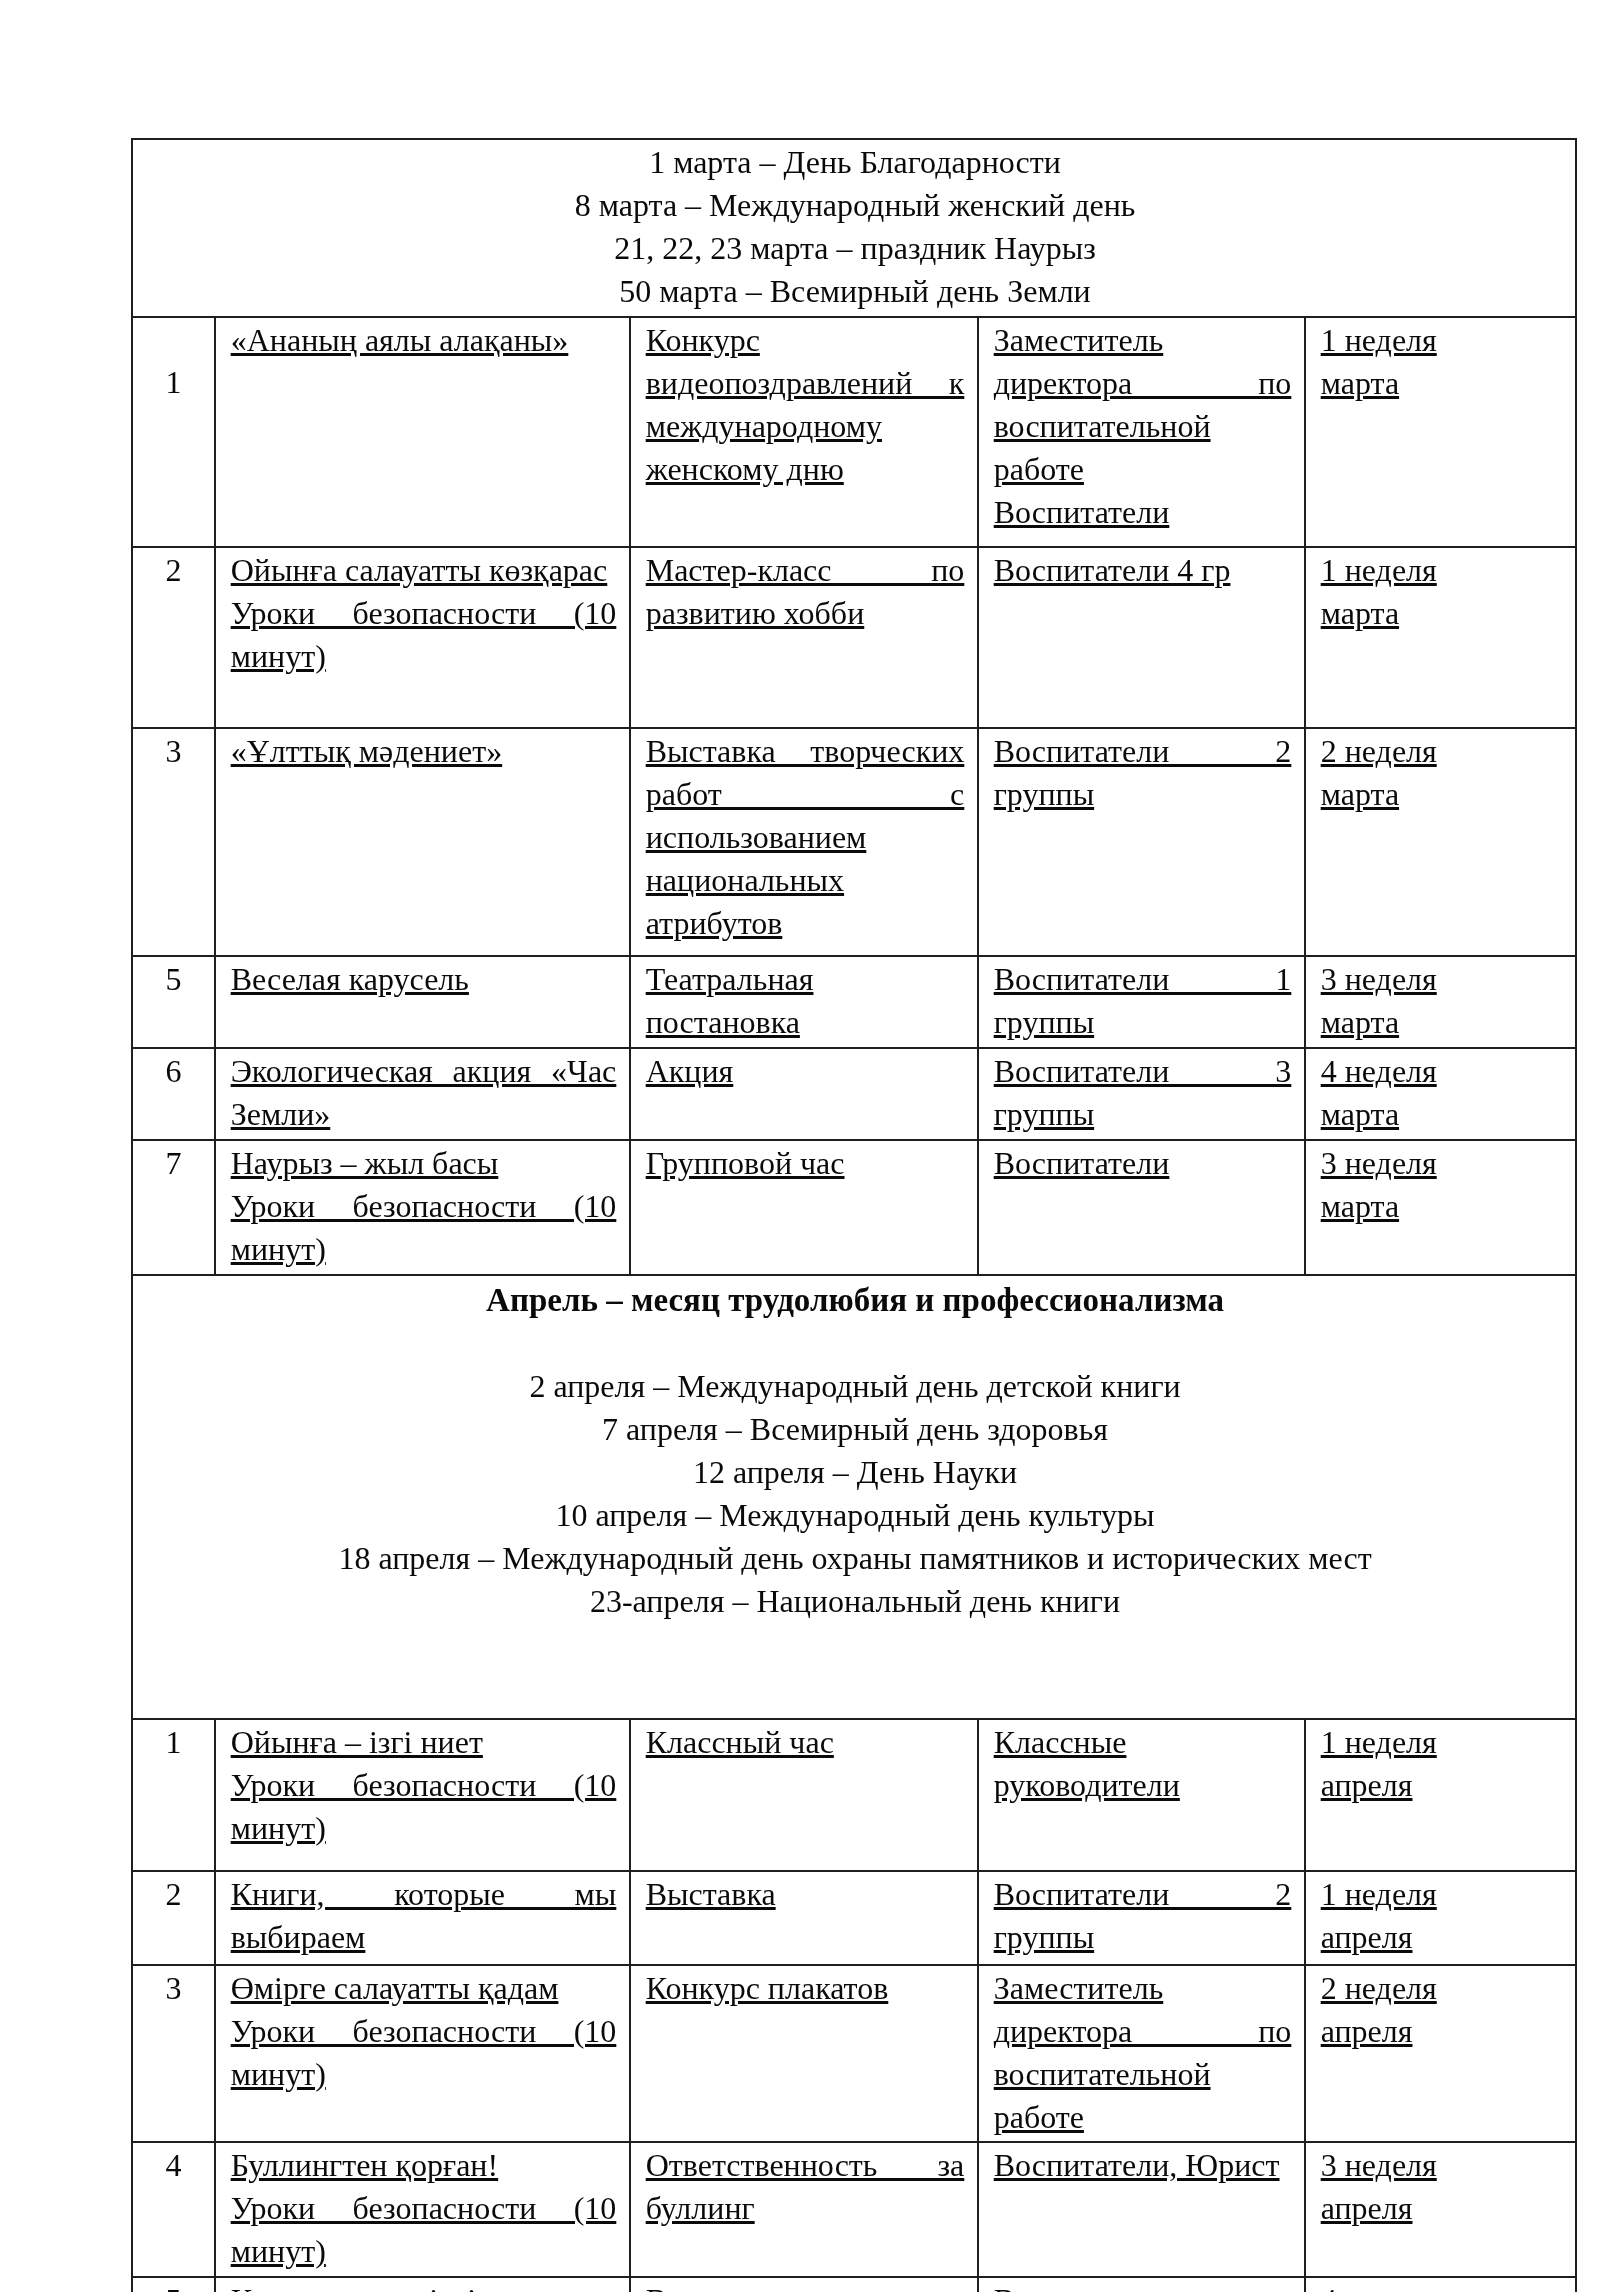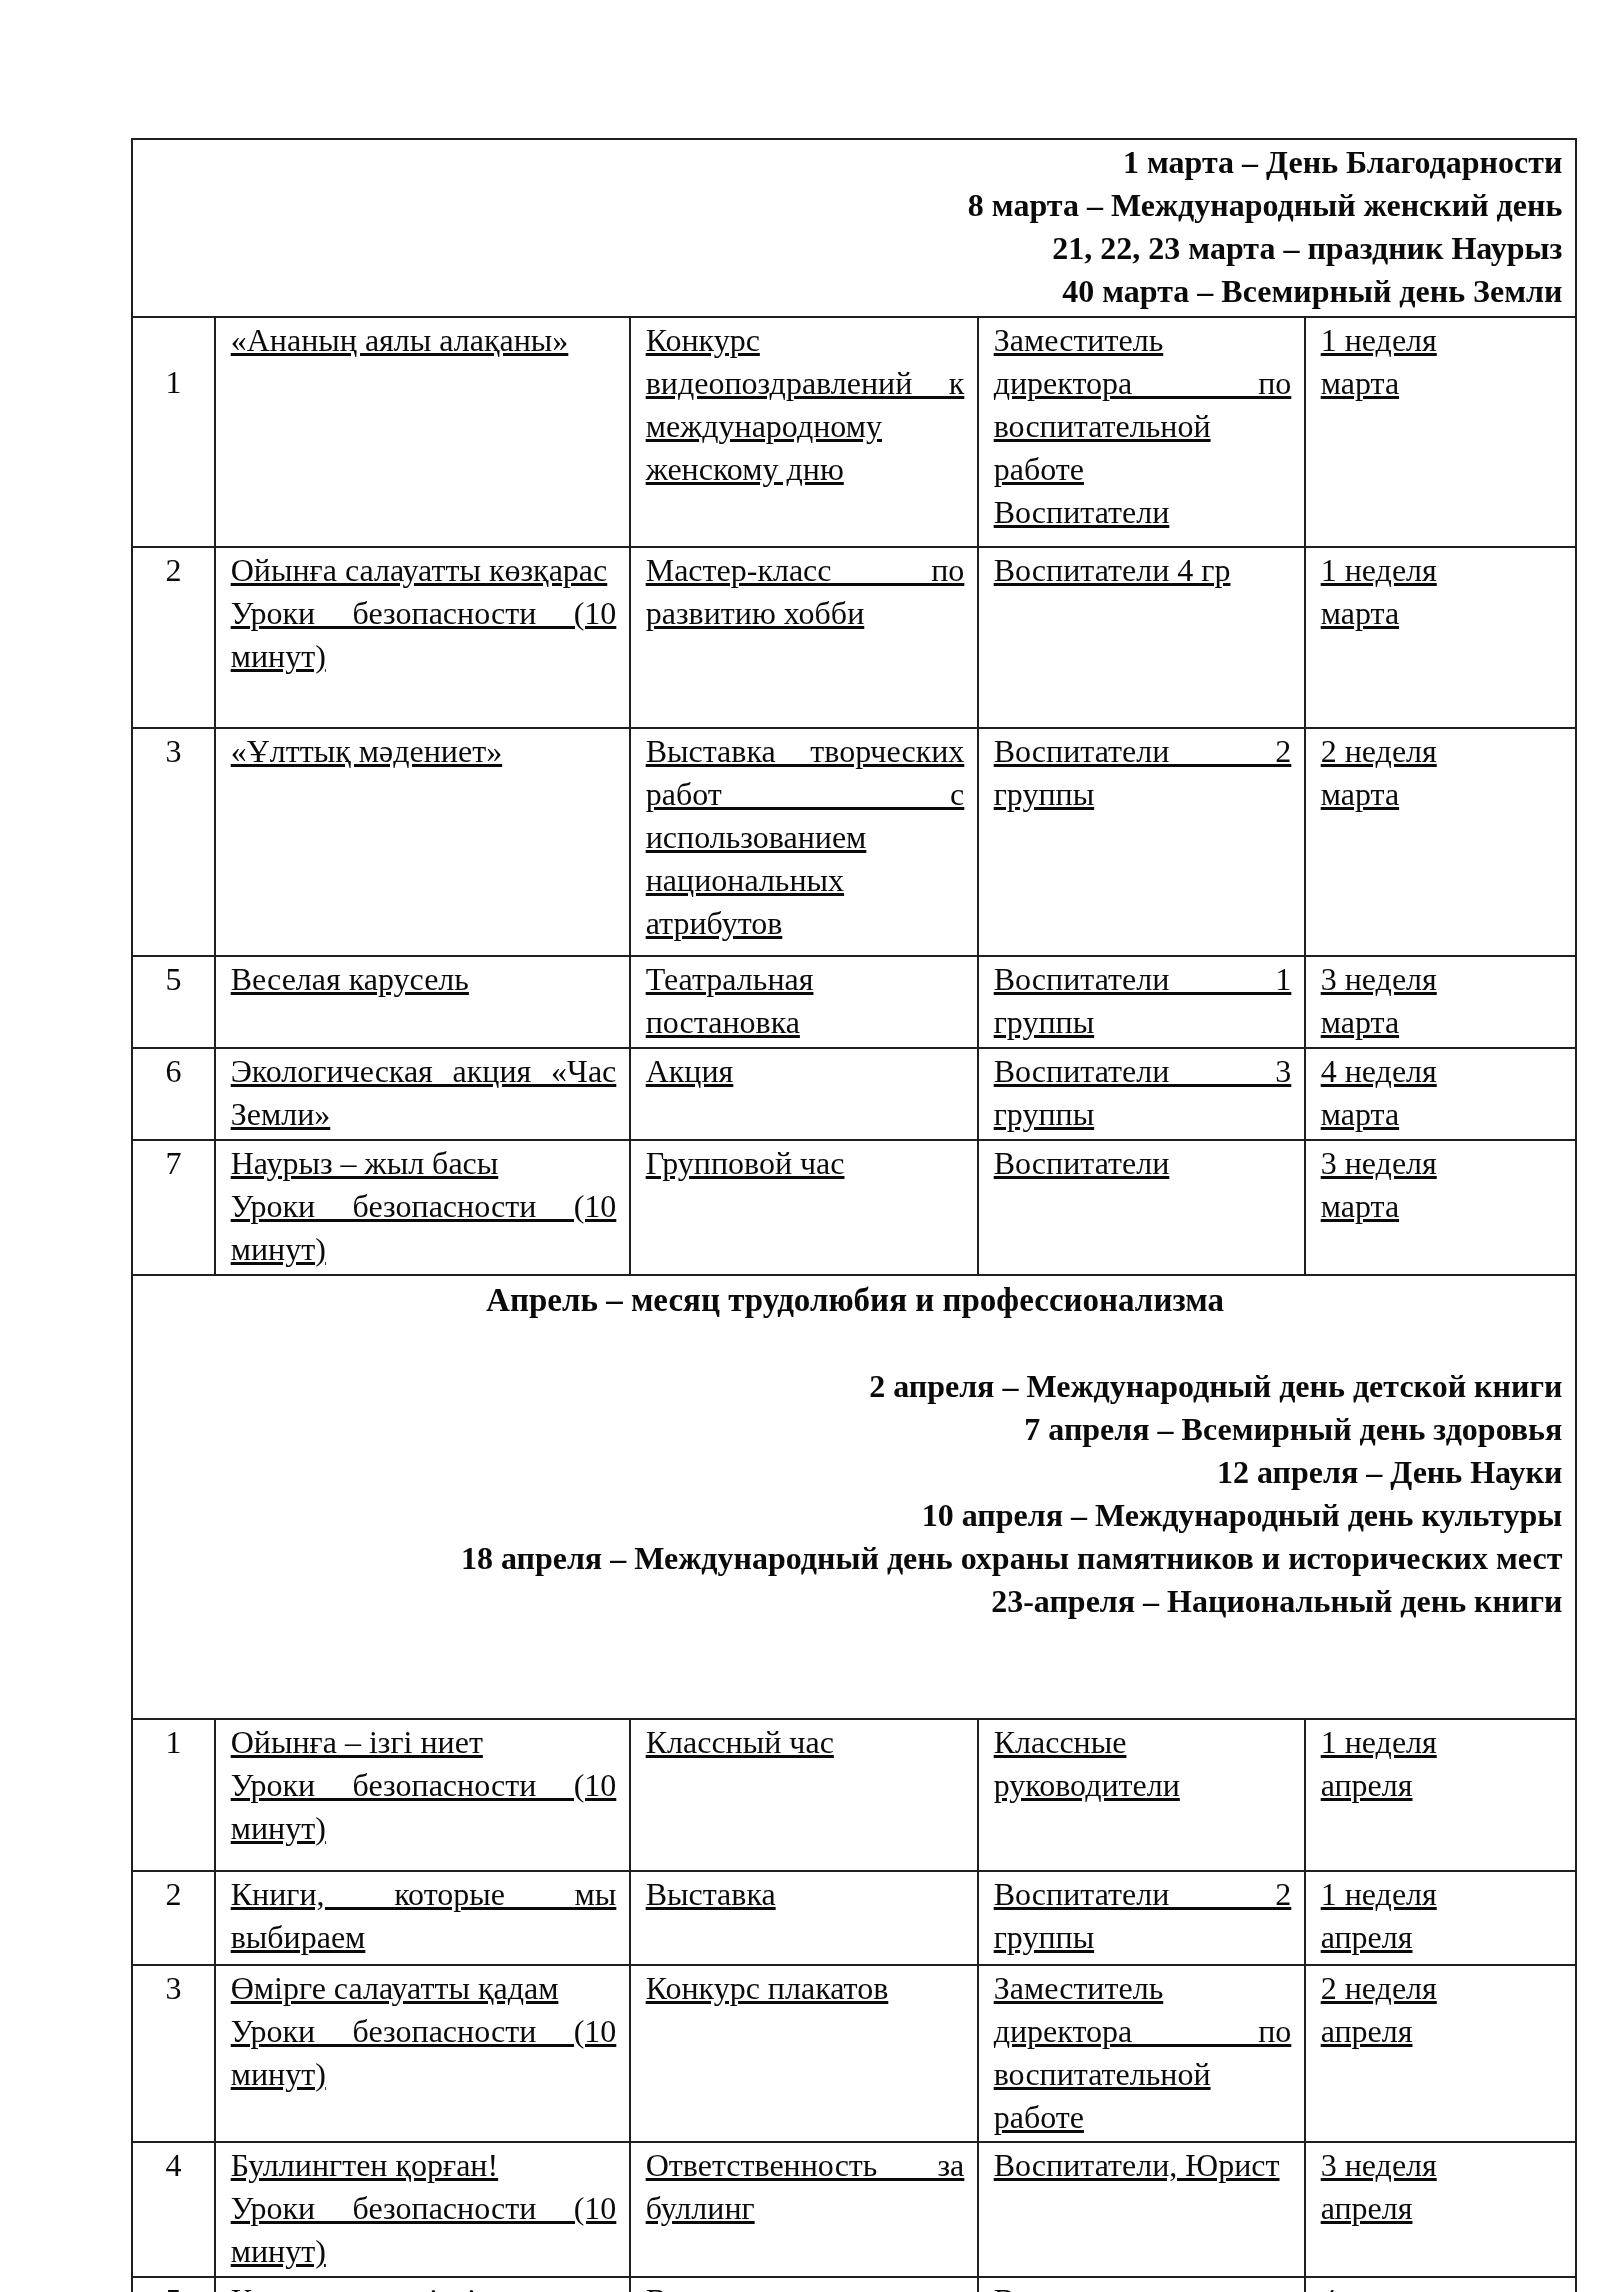--- a/index.html
+++ b/index.html
@@ -18,21 +18,21 @@
     border-top-width:2.9px;border-bottom-width:2.9px;
     vertical-align:top;
     padding:1px 12.7px 2.9px 14.7px;
     font-size:32px;line-height:43px;
     overflow-wrap:break-word;
   }
   td p{margin:0;text-align:justify;text-decoration:underline;}
   td.num{text-align:center;padding:1px 2px 1px 2px;}
   td.week-cell{padding-right:120px;}
   td.week-cell p{text-align:left;}
-  .dates-cell div.date-line{text-align:right;font-weight:bold;}
+  .dates-cell div.date-line{text-align:center;}
   .april-title{font-weight:bold;text-align:center;font-size:33px;line-height:47px;}
   .spacer{height:41px;}
   tr.truncated td{overflow:hidden;}
 </style>
 </head>
 <body>
 
 <div class="sheet">
   <table>
     <colgroup>
@@ -41,21 +41,21 @@
       <col style="width:348px">
       <col style="width:327px">
       <col style="width:271px">
     </colgroup>
     <tbody id="plan-body">
       <tr id="march-dates-row" style="height:173px;">
         <td colspan="5" class="dates-cell" id="march-dates-cell">
             <div class="date-line">1 марта – День Благодарности</div>
             <div class="date-line">8 марта – Международный женский день</div>
             <div class="date-line">21, 22, 23 марта – праздник Наурыз</div>
-            <div class="date-line">40 марта – Всемирный день Земли</div>
+            <div class="date-line">50 марта – Всемирный день Земли</div>
           </td>
       </tr>
       <tr style="height: 230px;">
     <td class="num" style="padding-top: 43px;">1</td>
     <td class="event-cell">
             <p>«Ананың аялы алақаны»</p>
           </td>
     <td class="format-cell">
             <p>Конкурс видеопоздравлений к международному женскому дню</p>
           </td>

